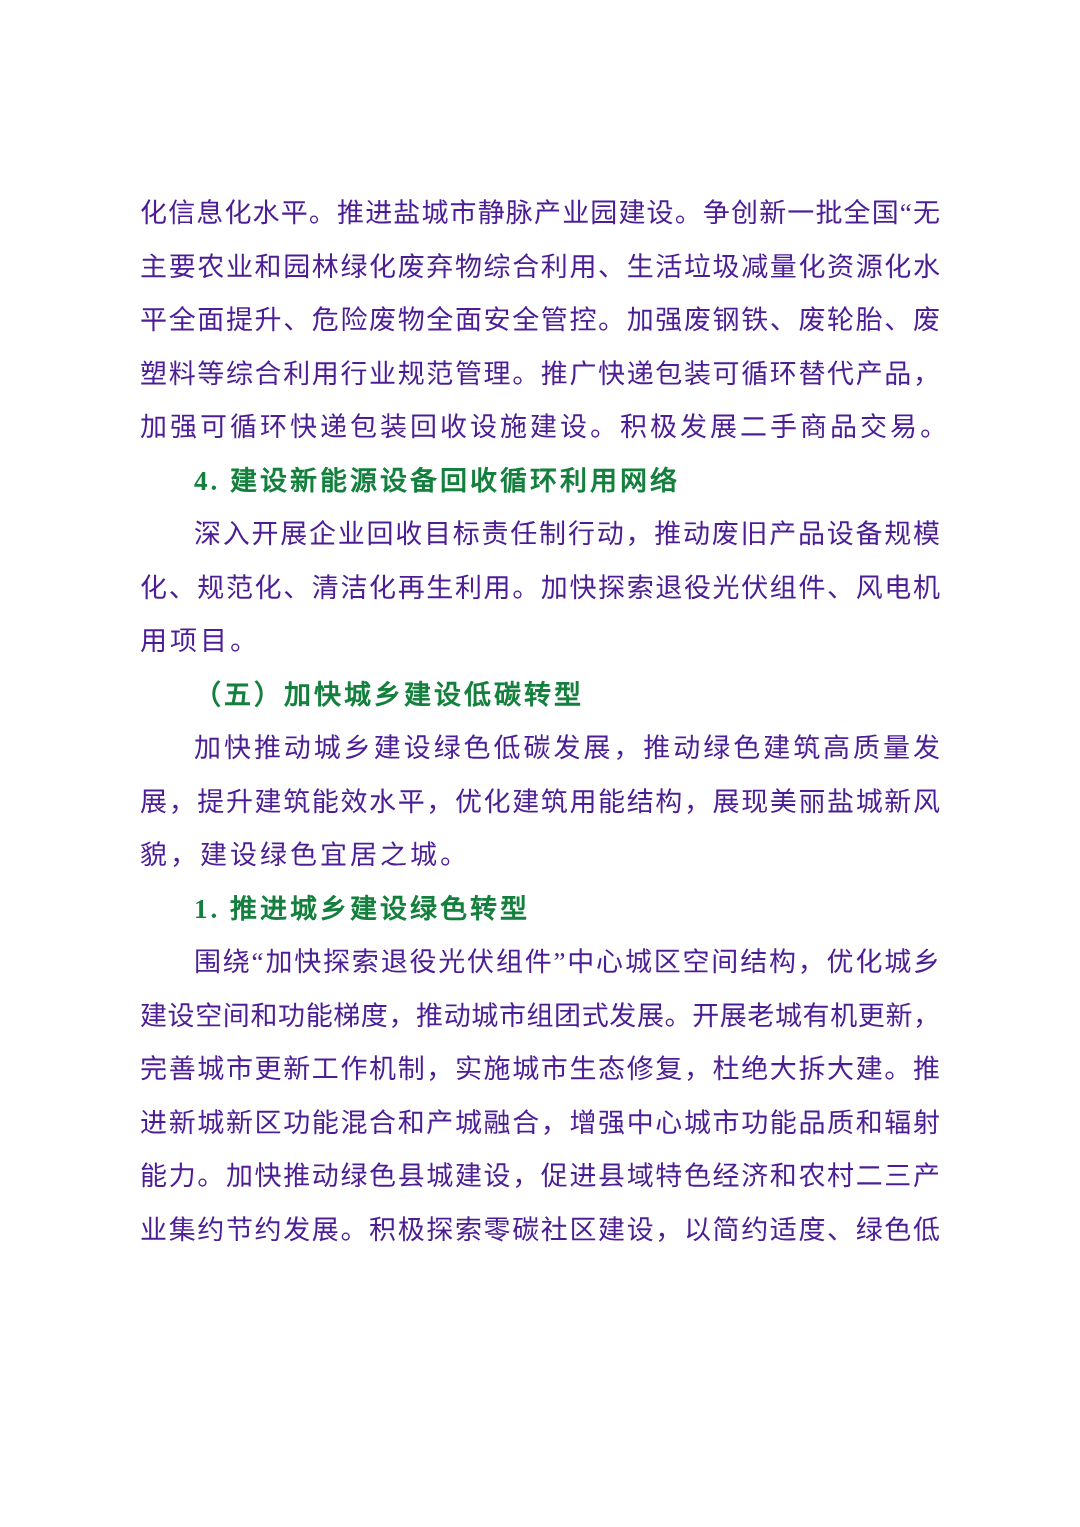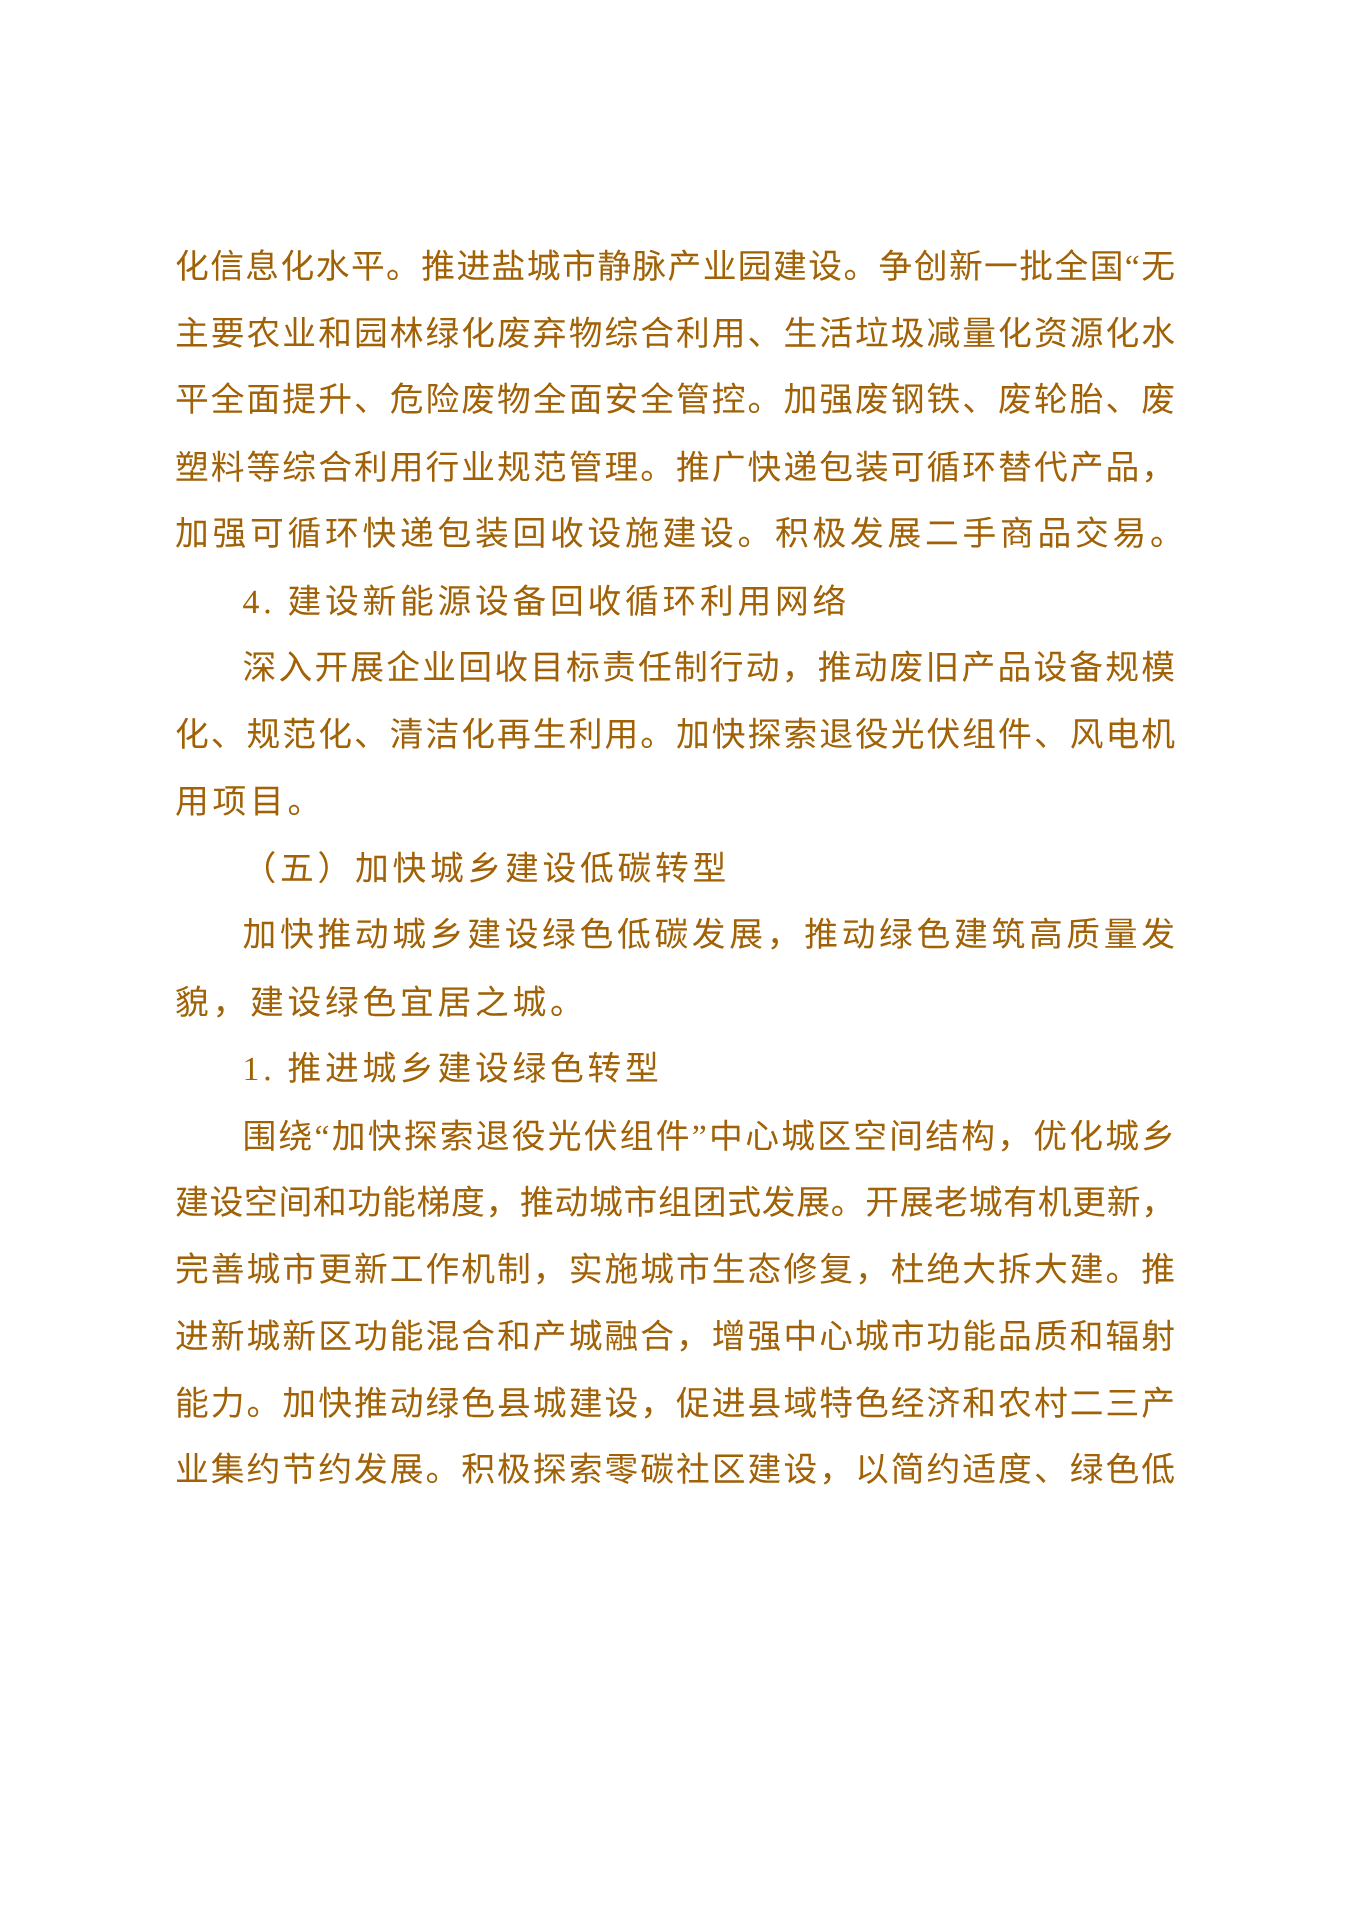--- a/index.html
+++ b/index.html
@@ -18,42 +18,42 @@
   .text-block {
     position: absolute;
     left: 140px;
     top: 187px;
     width: 800px;
   }
   .line {
     height: 53.5px;
     line-height: 53.5px;
     font-size: 27px;
-    color: #a16207;
+    color: #4c1d95;
     white-space: nowrap;
     text-rendering: optimizeLegibility;
   }
   
   .line.fill {
     white-space: normal;
     text-align: justify;
     text-align-last: justify;
     text-justify: inter-character;
   }
   
   .line.indent {
     padding-left: 54px;
   }
   
   .line:not(.fill) {
     letter-spacing: 3px;
   }
   .line.heading {
-    font-weight: 400;
-    color: #a16207;
+    font-weight: 700;
+    color: #15803d;
   }
   .paragraph {
     margin: 0;
   }
 </style>
 </head>
 <body>
 
 <div class="page">
   <div class="text-block">
@@ -70,20 +70,21 @@
       <div class="paragraph">
         <div class="line fill indent">深入开展企业回收目标责任制行动，推动废旧产品设备规模</div>
         <div class="line fill">化、规范化、清洁化再生利用。加快探索退役光伏组件、风电机</div>
         <div class="line">用项目。</div>
       </div>
       <div class="paragraph">
         <div class="line heading indent">（五）加快城乡建设低碳转型</div>
       </div>
       <div class="paragraph">
         <div class="line fill indent">加快推动城乡建设绿色低碳发展，推动绿色建筑高质量发</div>
+        <div class="line fill">展，提升建筑能效水平，优化建筑用能结构，展现美丽盐城新风</div>
         <div class="line">貌，建设绿色宜居之城。</div>
       </div>
       <div class="paragraph">
         <div class="line heading indent">1. 推进城乡建设绿色转型</div>
       </div>
       <div class="paragraph">
         <div class="line fill indent">围绕“加快探索退役光伏组件”中心城区空间结构，优化城乡</div>
         <div class="line fill">建设空间和功能梯度，推动城市组团式发展。开展老城有机更新，</div>
         <div class="line fill">完善城市更新工作机制，实施城市生态修复，杜绝大拆大建。推</div>
         <div class="line fill">进新城新区功能混合和产城融合，增强中心城市功能品质和辐射</div>

